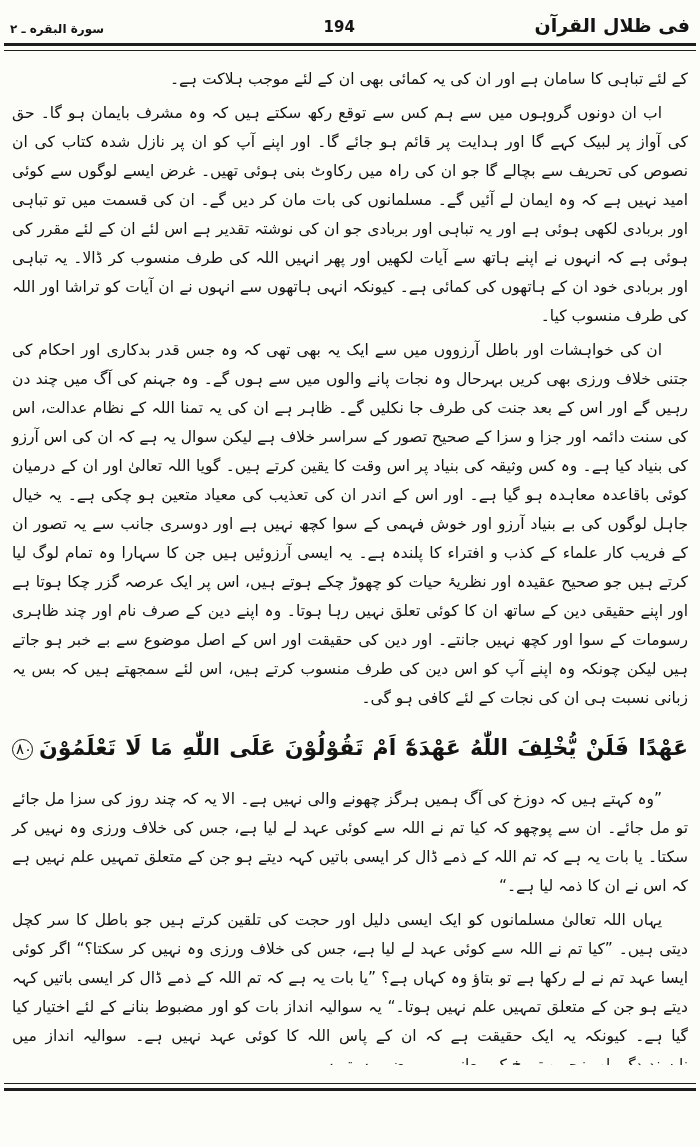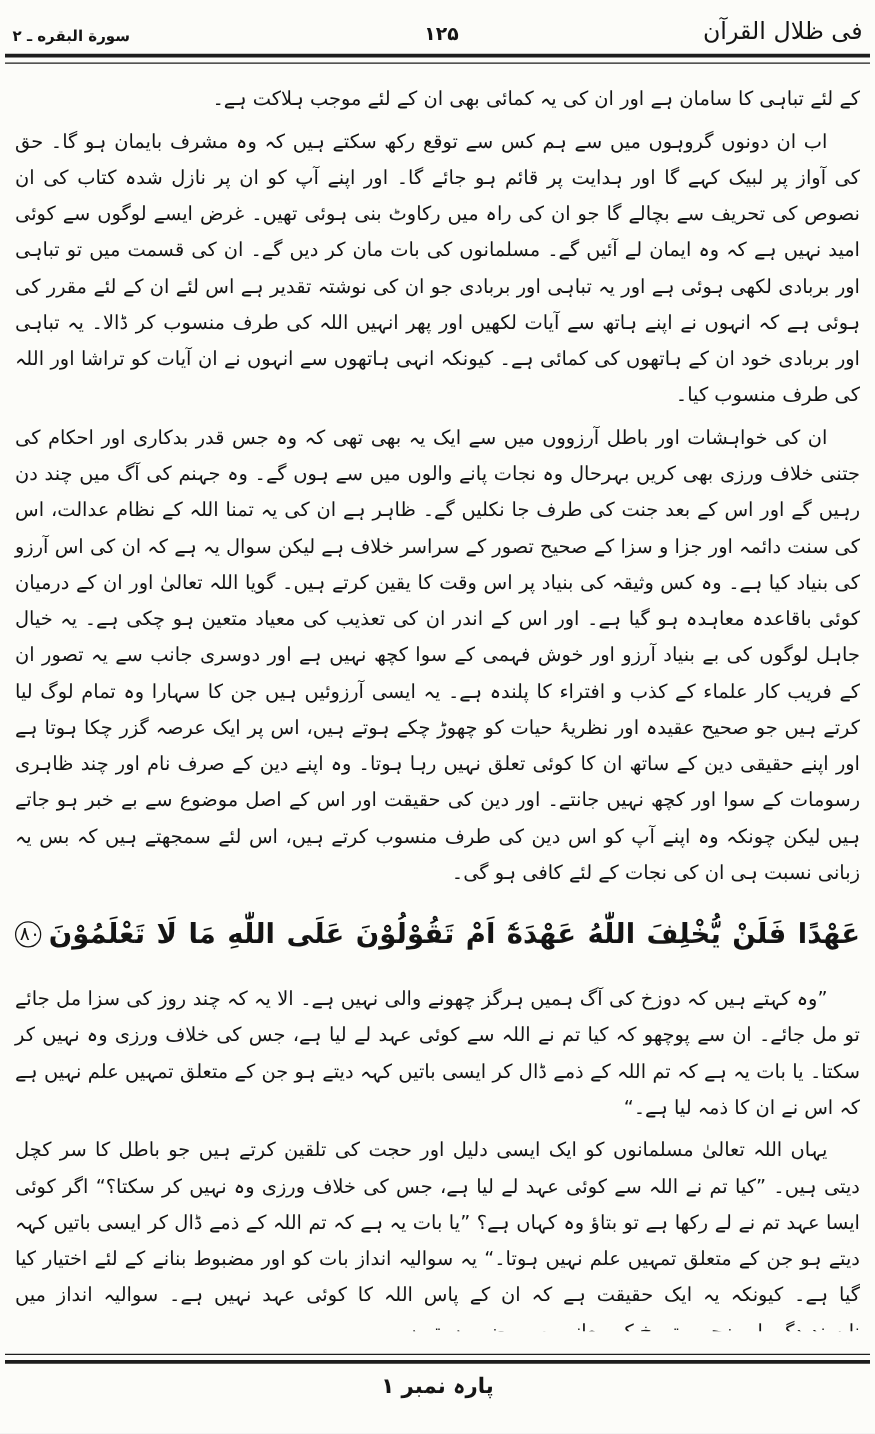--- a/index.html
+++ b/index.html
@@ -14,21 +14,21 @@
     overflow:hidden;
     box-sizing:border-box;
   }
   
   .header{
     display:flex;
     justify-content:space-between;
     align-items:flex-end;
     padding:14px 10px 5px 10px;
   }
-  .book-title{font-size:19px;font-weight:normal;letter-spacing:0;}
+  .book-title{font-size:19px;font-weight:bold;letter-spacing:0;}
   .page-number{font-size:15px;font-weight:bold;transform:translateX(20px);}
   .surah-ref{font-size:12px;font-weight:bold;}
   .rule-double{
     height:4px;
     margin:2px 4px 0 4px;
     border-top:3px solid #1d1d1d;
     border-bottom:1px solid #1d1d1d;
   }
   .rule-double.bottom{
     border-top-width:1px;
@@ -81,35 +81,34 @@
     font-weight:bold;
   }
 </style>
 </head>
 <body>
 
 <div class="page">
 
   <div class="header">
     <span class="book-title">فی ظلال القرآن</span>
-    <span class="page-number">۱۲۵</span>
+    <span class="page-number">194</span>
     <span class="surah-ref">سورة البقره ـ ۲</span>
   </div>
 
   <div class="rule-double"></div>
 
   <div class="body">
     <p class="continuation">کے لئے تباہی کا سامان ہے اور ان کی یہ کمائی بھی ان کے لئے موجب ہلاکت ہے۔</p>
     <p>اب ان دونوں گروہوں میں سے ہم کس سے توقع رکھ سکتے ہیں کہ وہ مشرف بایمان ہو گا۔ حق کی آواز پر لبیک کہے گا اور ہدایت پر قائم ہو جائے گا۔ اور اپنے آپ کو ان پر نازل شدہ کتاب کی ان نصوص کی تحریف سے بچالے گا جو ان کی راہ میں رکاوٹ بنی ہوئی تھیں۔ غرض ایسے لوگوں سے کوئی امید نہیں ہے کہ وہ ایمان لے آئیں گے۔ مسلمانوں کی بات مان کر دیں گے۔ ان کی قسمت میں تو تباہی اور بربادی لکھی ہوئی ہے اور یہ تباہی اور بربادی جو ان کی نوشتہ تقدیر ہے اس لئے ان کے لئے مقرر کی ہوئی ہے کہ انہوں نے اپنے ہاتھ سے آیات لکھیں اور پھر انہیں اللہ کی طرف منسوب کر ڈالا۔ یہ تباہی اور بربادی خود ان کے ہاتھوں کی کمائی ہے۔ کیونکہ انہی ہاتھوں سے انہوں نے ان آیات کو تراشا اور اللہ کی طرف منسوب کیا۔</p>
     <p>ان کی خواہشات اور باطل آرزووں میں سے ایک یہ بھی تھی کہ وہ جس قدر بدکاری اور احکام کی جتنی خلاف ورزی بھی کریں بہرحال وہ نجات پانے والوں میں سے ہوں گے۔ وہ جہنم کی آگ میں چند دن رہیں گے اور اس کے بعد جنت کی طرف جا نکلیں گے۔ ظاہر ہے ان کی یہ تمنا اللہ کے نظام عدالت، اس کی سنت دائمہ اور جزا و سزا کے صحیح تصور کے سراسر خلاف ہے لیکن سوال یہ ہے کہ ان کی اس آرزو کی بنیاد کیا ہے۔ وہ کس وثیقہ کی بنیاد پر اس وقت کا یقین کرتے ہیں۔ گویا اللہ تعالیٰ اور ان کے درمیان کوئی باقاعدہ معاہدہ ہو گیا ہے۔ اور اس کے اندر ان کی تعذیب کی معیاد متعین ہو چکی ہے۔ یہ خیال جاہل لوگوں کی بے بنیاد آرزو اور خوش فہمی کے سوا کچھ نہیں ہے اور دوسری جانب سے یہ تصور ان کے فریب کار علماء کے کذب و افتراء کا پلندہ ہے۔ یہ ایسی آرزوئیں ہیں جن کا سہارا وہ تمام لوگ لیا کرتے ہیں جو صحیح عقیدہ اور نظریۂ حیات کو چھوڑ چکے ہوتے ہیں، اس پر ایک عرصہ گزر چکا ہوتا ہے اور اپنے حقیقی دین کے ساتھ ان کا کوئی تعلق نہیں رہا ہوتا۔ وہ اپنے دین کے صرف نام اور چند ظاہری رسومات کے سوا اور کچھ نہیں جانتے۔ اور دین کی حقیقت اور اس کے اصل موضوع سے بے خبر ہو جاتے ہیں لیکن چونکہ وہ اپنے آپ کو اس دین کی طرف منسوب کرتے ہیں، اس لئے سمجھتے ہیں کہ بس یہ زبانی نسبت ہی ان کی نجات کے لئے کافی ہو گی۔</p>
 
     <div class="verse">
       <div class="verse-line"><span>عَهْدًا فَلَنْ يُّخْلِفَ اللّٰهُ عَهْدَهٗٓ اَمْ تَقُوْلُوْنَ عَلَى اللّٰهِ مَا لَا تَعْلَمُوْنَ</span><span class="ayah-mark">۸۰</span></div>
     </div>
 
     <p>”وہ کہتے ہیں کہ دوزخ کی آگ ہمیں ہرگز چھونے والی نہیں ہے۔ الا یہ کہ چند روز کی سزا مل جائے تو مل جائے۔ ان سے پوچھو کہ کیا تم نے اللہ سے کوئی عہد لے لیا ہے، جس کی خلاف ورزی وہ نہیں کر سکتا۔ یا بات یہ ہے کہ تم اللہ کے ذمے ڈال کر ایسی باتیں کہہ دیتے ہو جن کے متعلق تمہیں علم نہیں ہے کہ اس نے ان کا ذمہ لیا ہے۔“</p>
     <p>یہاں اللہ تعالیٰ مسلمانوں کو ایک ایسی دلیل اور حجت کی تلقین کرتے ہیں جو باطل کا سر کچل دیتی ہیں۔ ”کیا تم نے اللہ سے کوئی عہد لے لیا ہے، جس کی خلاف ورزی وہ نہیں کر سکتا؟“ اگر کوئی ایسا عہد تم نے لے رکھا ہے تو بتاؤ وہ کہاں ہے؟ ”یا بات یہ ہے کہ تم اللہ کے ذمے ڈال کر ایسی باتیں کہہ دیتے ہو جن کے متعلق تمہیں علم نہیں ہوتا۔“ یہ سوالیہ انداز بات کو اور مضبوط بنانے کے لئے اختیار کیا گیا ہے۔ کیونکہ یہ ایک حقیقت ہے کہ ان کے پاس اللہ کا کوئی عہد نہیں ہے۔ سوالیہ انداز میں ناپسندیدگی اور زجر و توبیخ کے معانی بھی مضمر ہوتے ہیں۔</p>
   </div>
 
   <div class="rule-double bottom"></div>
-  <div class="footer-label">پارہ نمبر ۱</div>
 
 </div>
 
 </body></html>

